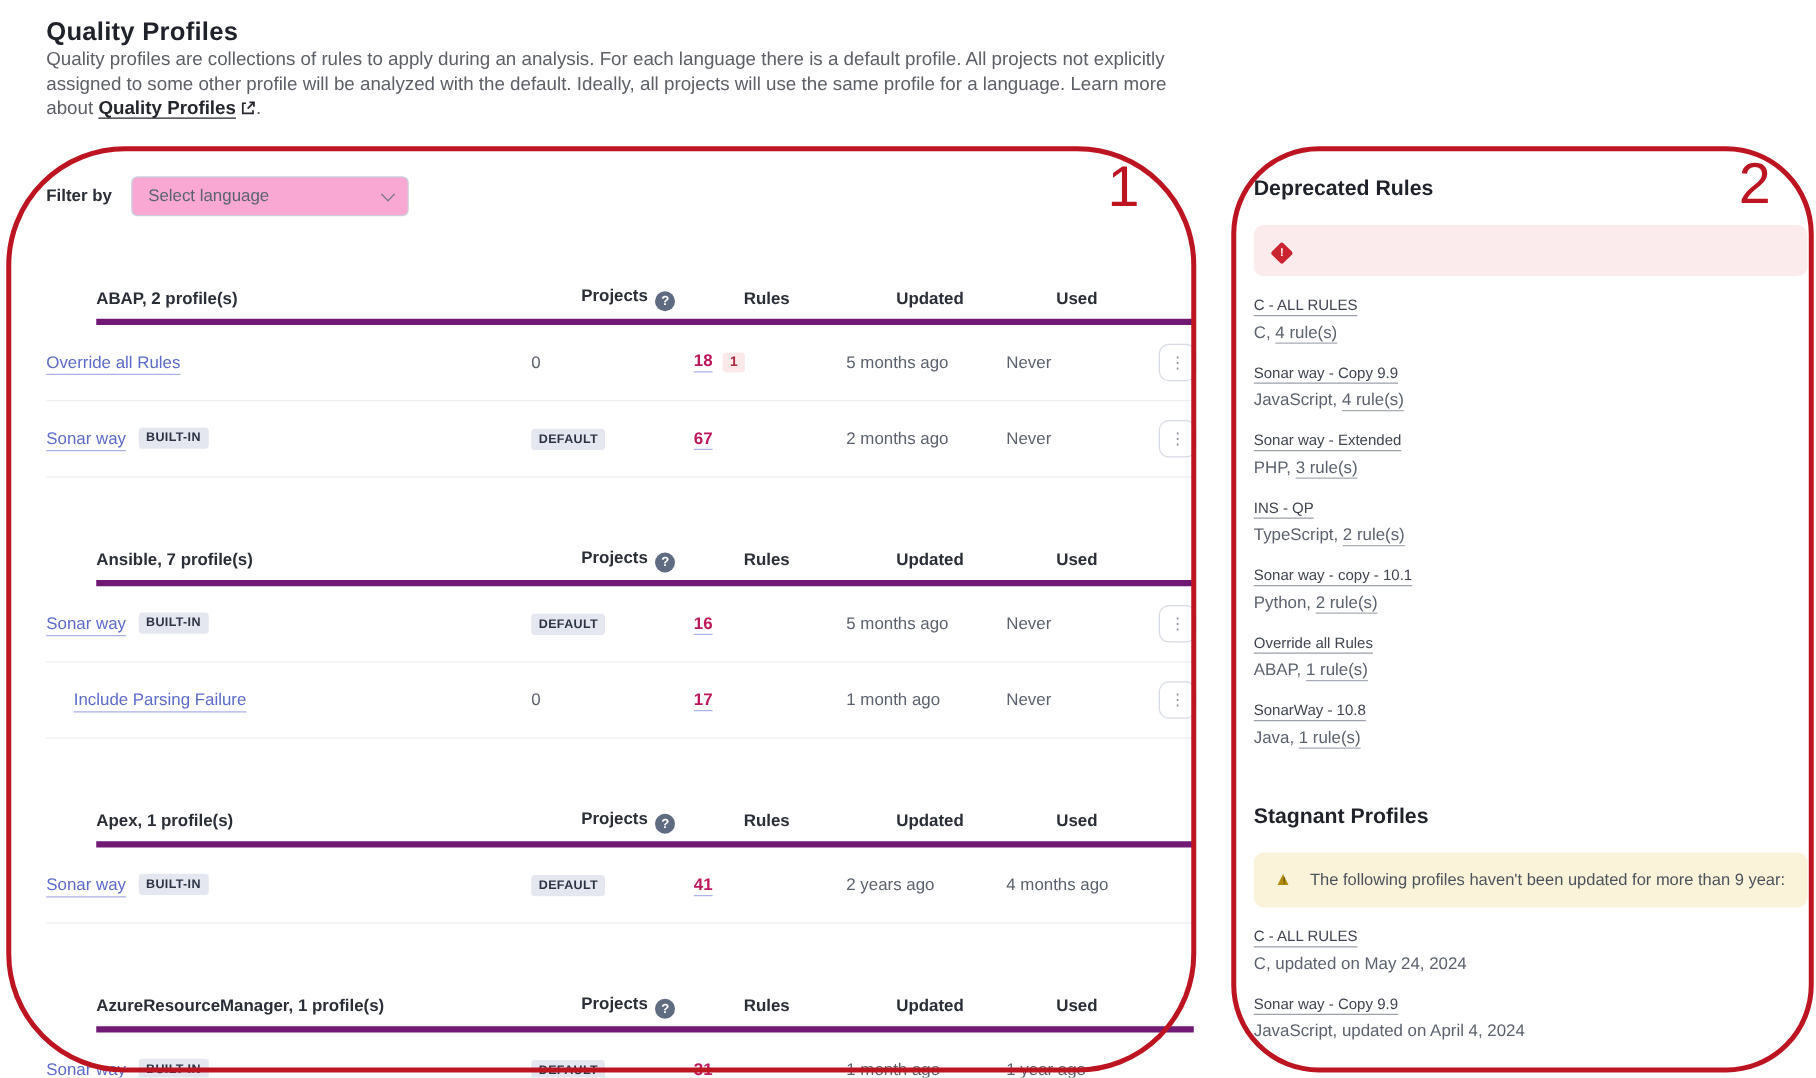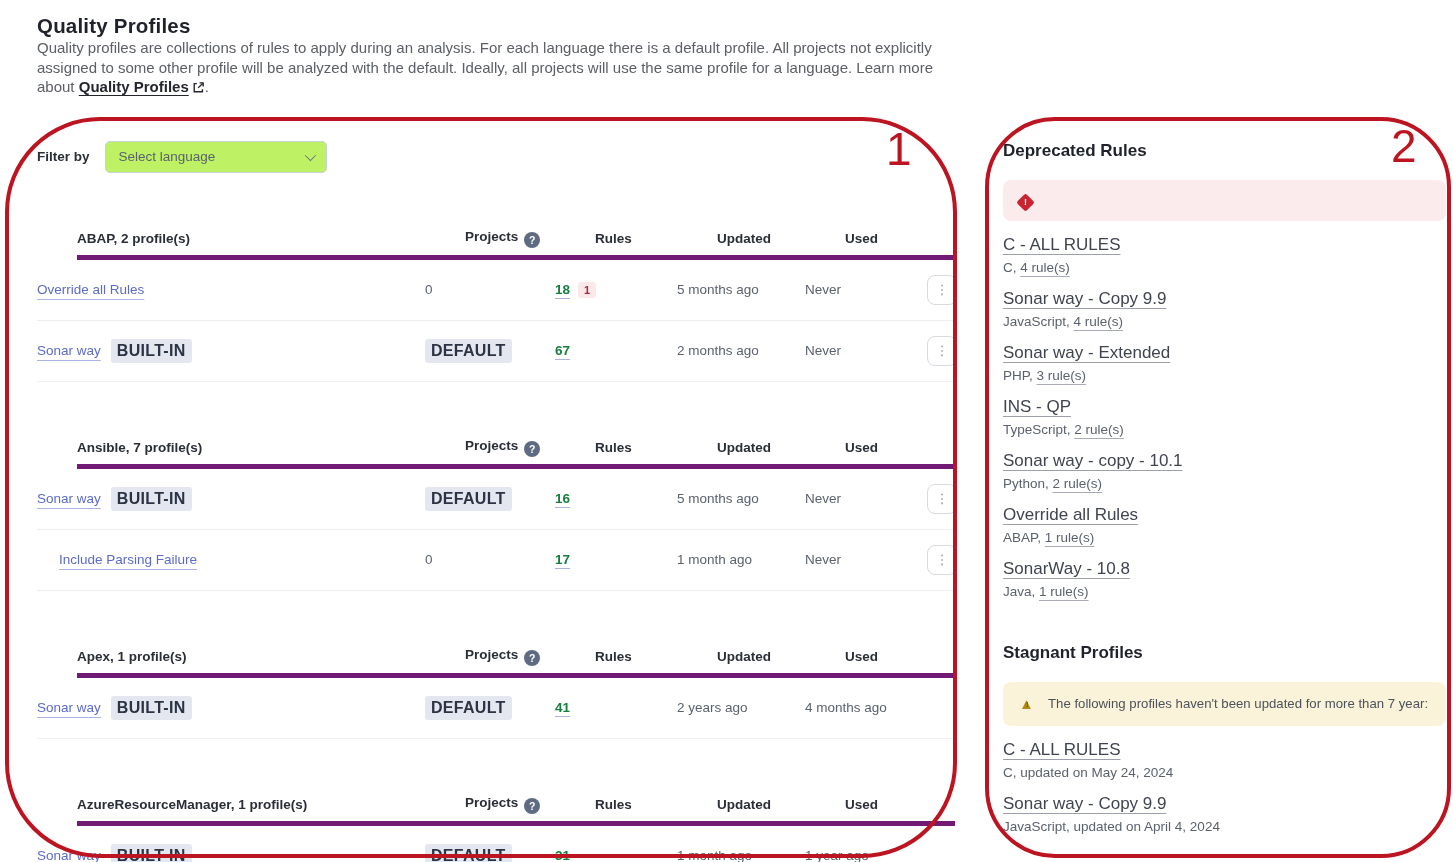--- a/index.html
+++ b/index.html
@@ -35,21 +35,21 @@
     text-underline-offset: 3px;
     cursor: pointer;
   }
   .ext-icon { vertical-align: -2px; margin-left: 3px; }
 
   .filter-row { margin-top: 44px; display: flex; align-items: center; gap: 15px; }
   .filter-label { font-size: 13.5px; font-weight: 700; color: #2a2e37; }
   .select-box {
     width: 222px; height: 32px;
     border: 1px solid #c9cfdb; border-radius: 5px;
-    background: #bef264;
+    background: #f9a8d4;
     display: flex; align-items: center; justify-content: space-between;
     padding: 0 13px;
     color: #5b626e; font-size: 13.5px;
     cursor: pointer;
   }
   .chevron {
     width: 8px; height: 8px;
     border-right: 1.6px solid #6f7686;
     border-bottom: 1.6px solid #6f7686;
     transform: rotate(45deg) translateY(-2px);
@@ -80,27 +80,27 @@
     text-decoration: underline;
     text-decoration-color: #aab3e4;
     text-underline-offset: 5px;
     cursor: pointer;
     white-space: nowrap;
   }
   .badge {
     display: inline-block;
     margin-left: 10px;
     background: #e4e7f0; color: #2c3344;
-    font-size: 16px; font-weight: 700; letter-spacing: .3px;
+    font-size: 10px; font-weight: 700; letter-spacing: .3px;
     padding: 3px 6px; border-radius: 3px;
     white-space: nowrap;
   }
   .badge.standalone { margin-left: 0; }
   .rules-num-link {
-    color: #15803d;
+    color: #be185d;
     text-decoration: underline;
     text-decoration-color: #aab3e4;
     text-underline-offset: 4px;
     font-weight: 600;
     cursor: pointer;
   }
   .rules-alert-badge {
     display: inline-block; margin-left: 8px;
     background: #fbe9ea; color: #a8293d;
     font-size: 11px; font-weight: 700;
@@ -157,21 +157,21 @@
   }
   .triangle-icon .mark {
     position: absolute; left: 7px; top: 6px;
     color: #6d5404; font-size: 8px; font-weight: 700; line-height: 1;
   }
 
   .panel-list { margin-top: 14px; }
   .panel-item { margin-bottom: 14px; height: 40px; }
   .profile-link {
     display: inline-block;
-    color: #3f4450; font-size: 17px;
+    color: #3f4450; font-size: 12px;
     text-decoration: underline;
     text-decoration-color: #9ba0ab;
     text-underline-offset: 4px;
     cursor: pointer;
   }
   .panel-sub { margin-top: 5px; font-size: 13.5px; color: #5b626e; }
   .rules-link {
     color: #5b626e;
     text-decoration: underline;
     text-decoration-color: #a6abb5;
@@ -345,21 +345,21 @@
       <div class="panel-item"><a class="profile-link">SonarWay - 10.8</a><div class="panel-sub"><span>Java, </span><a class="rules-link">1 rule(s)</a></div></div>
     </div>
 
   <h2 class="panel-heading second">Stagnant Profiles</h2>
 
   <div class="alert warning">
     <span class="triangle-icon">
         <span class="tri">▲</span>
         <span class="mark">!</span>
       </span>
-    <span>The following profiles haven't been updated for more than 7 year:</span>
+    <span>The following profiles haven't been updated for more than 9 year:</span>
   </div>
 
   <div class="panel-list">
       <div class="panel-item"><a class="profile-link">C - ALL RULES</a><div class="panel-sub">C, updated on May 24, 2024</div></div>
       <div class="panel-item"><a class="profile-link">Sonar way - Copy 9.9</a><div class="panel-sub">JavaScript, updated on April 4, 2024</div></div>
     </div>
 </div>
 
 <div class="annot annot-1"></div>
 <div class="annot annot-2"></div>

